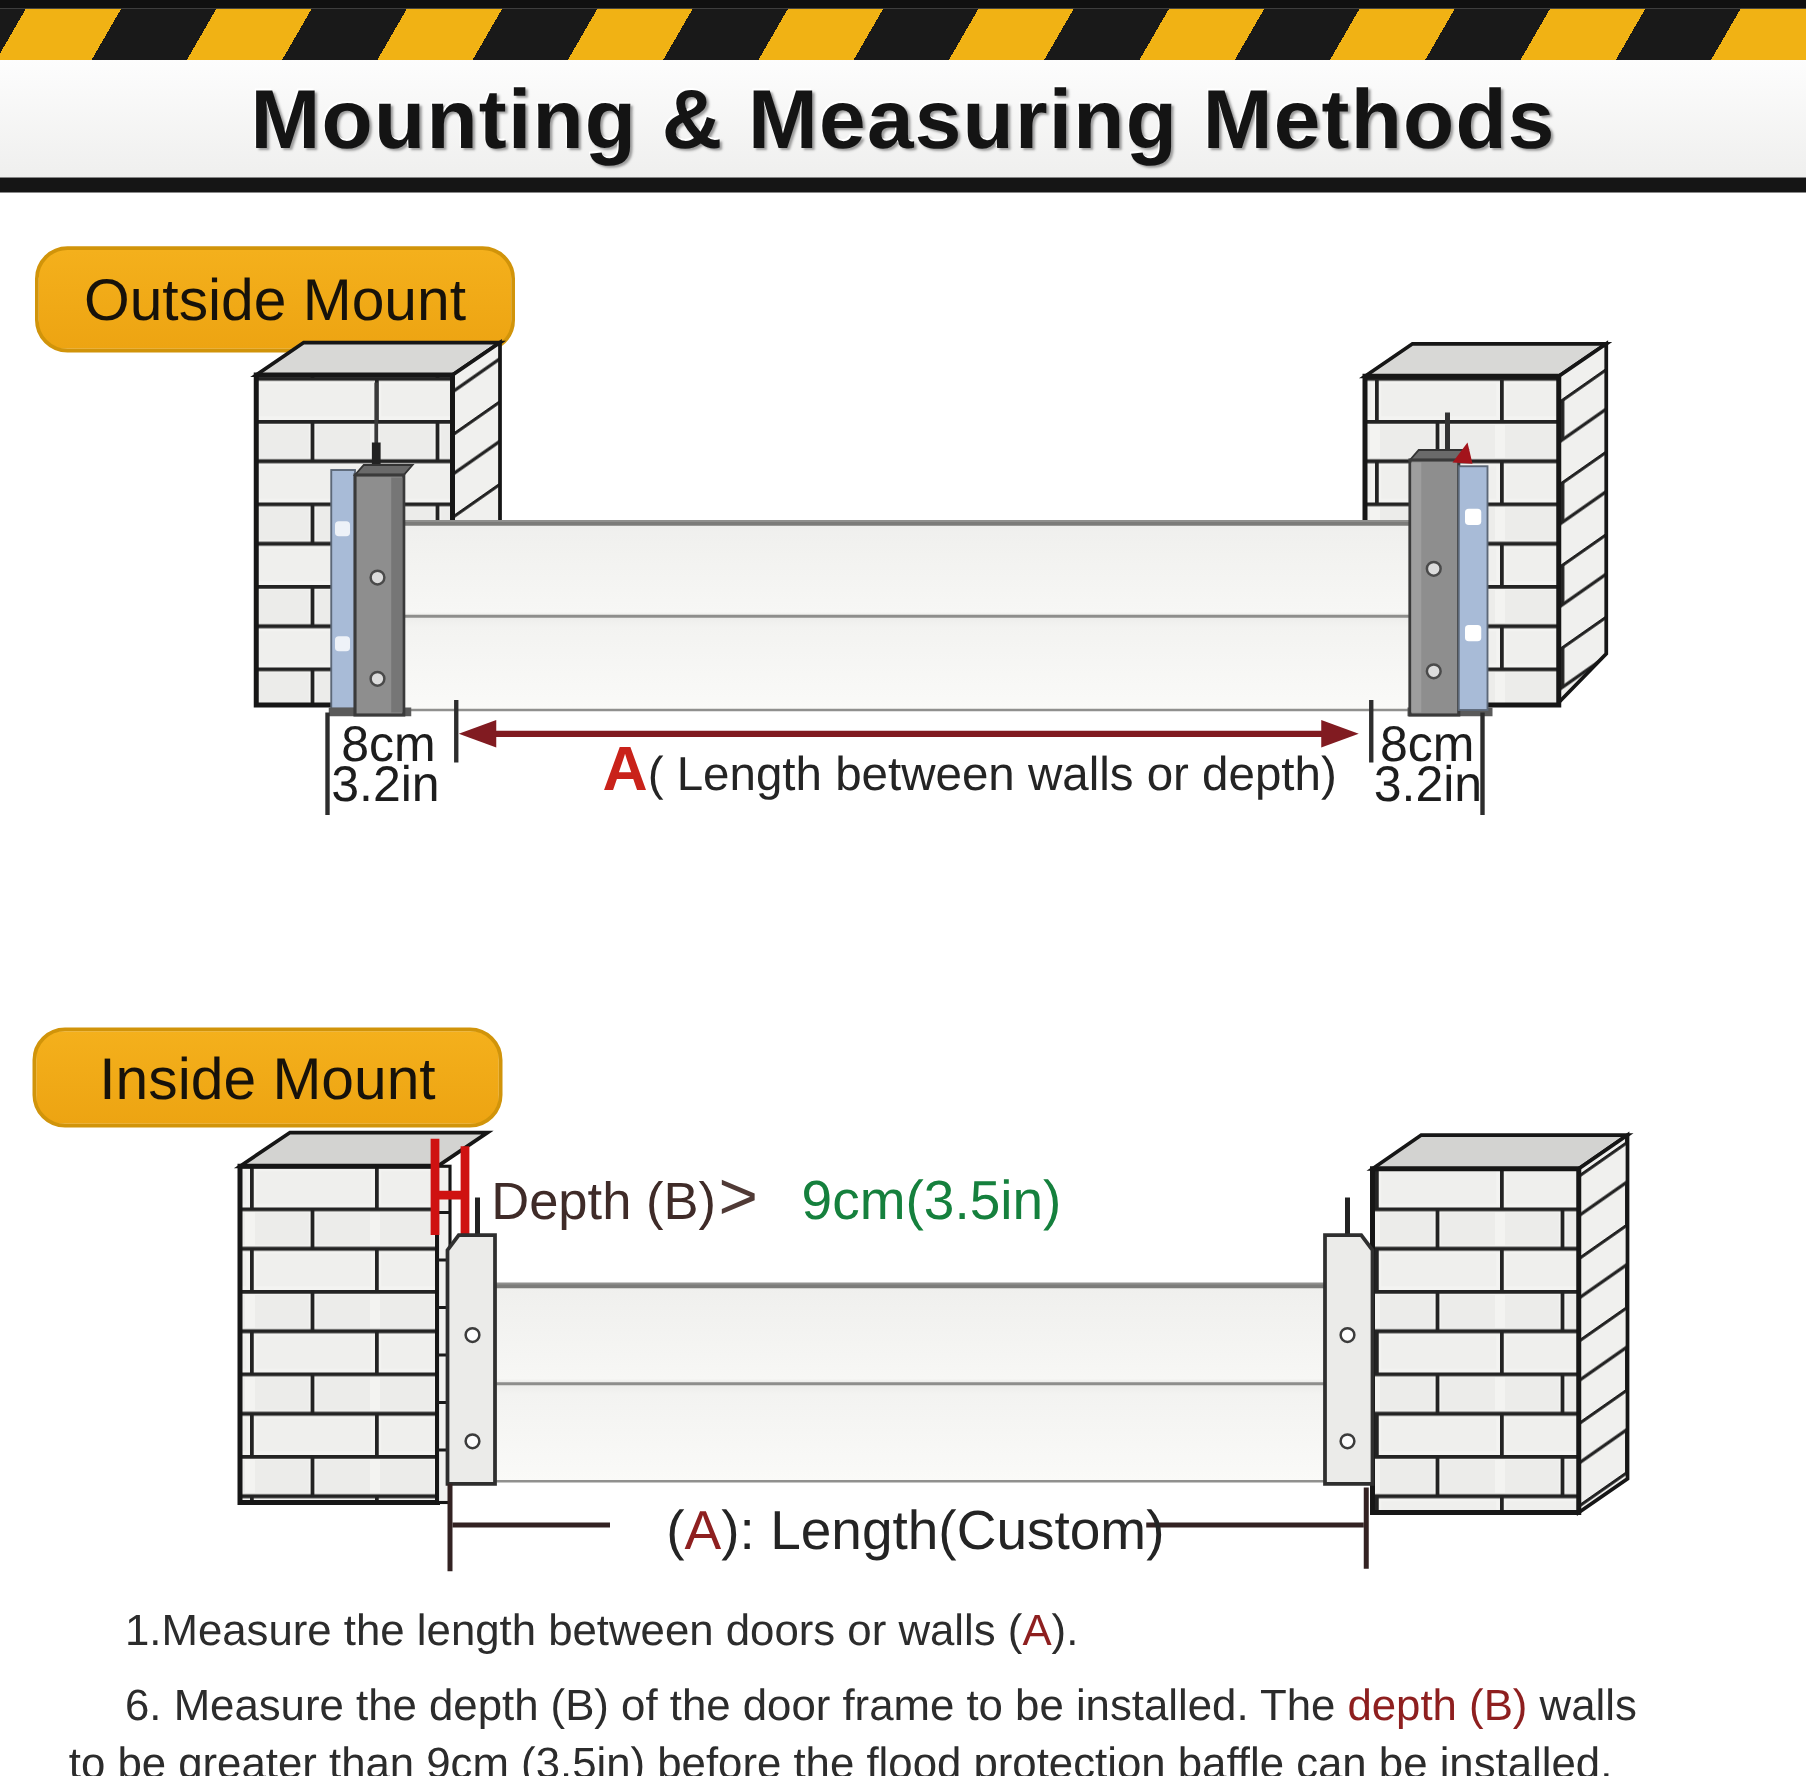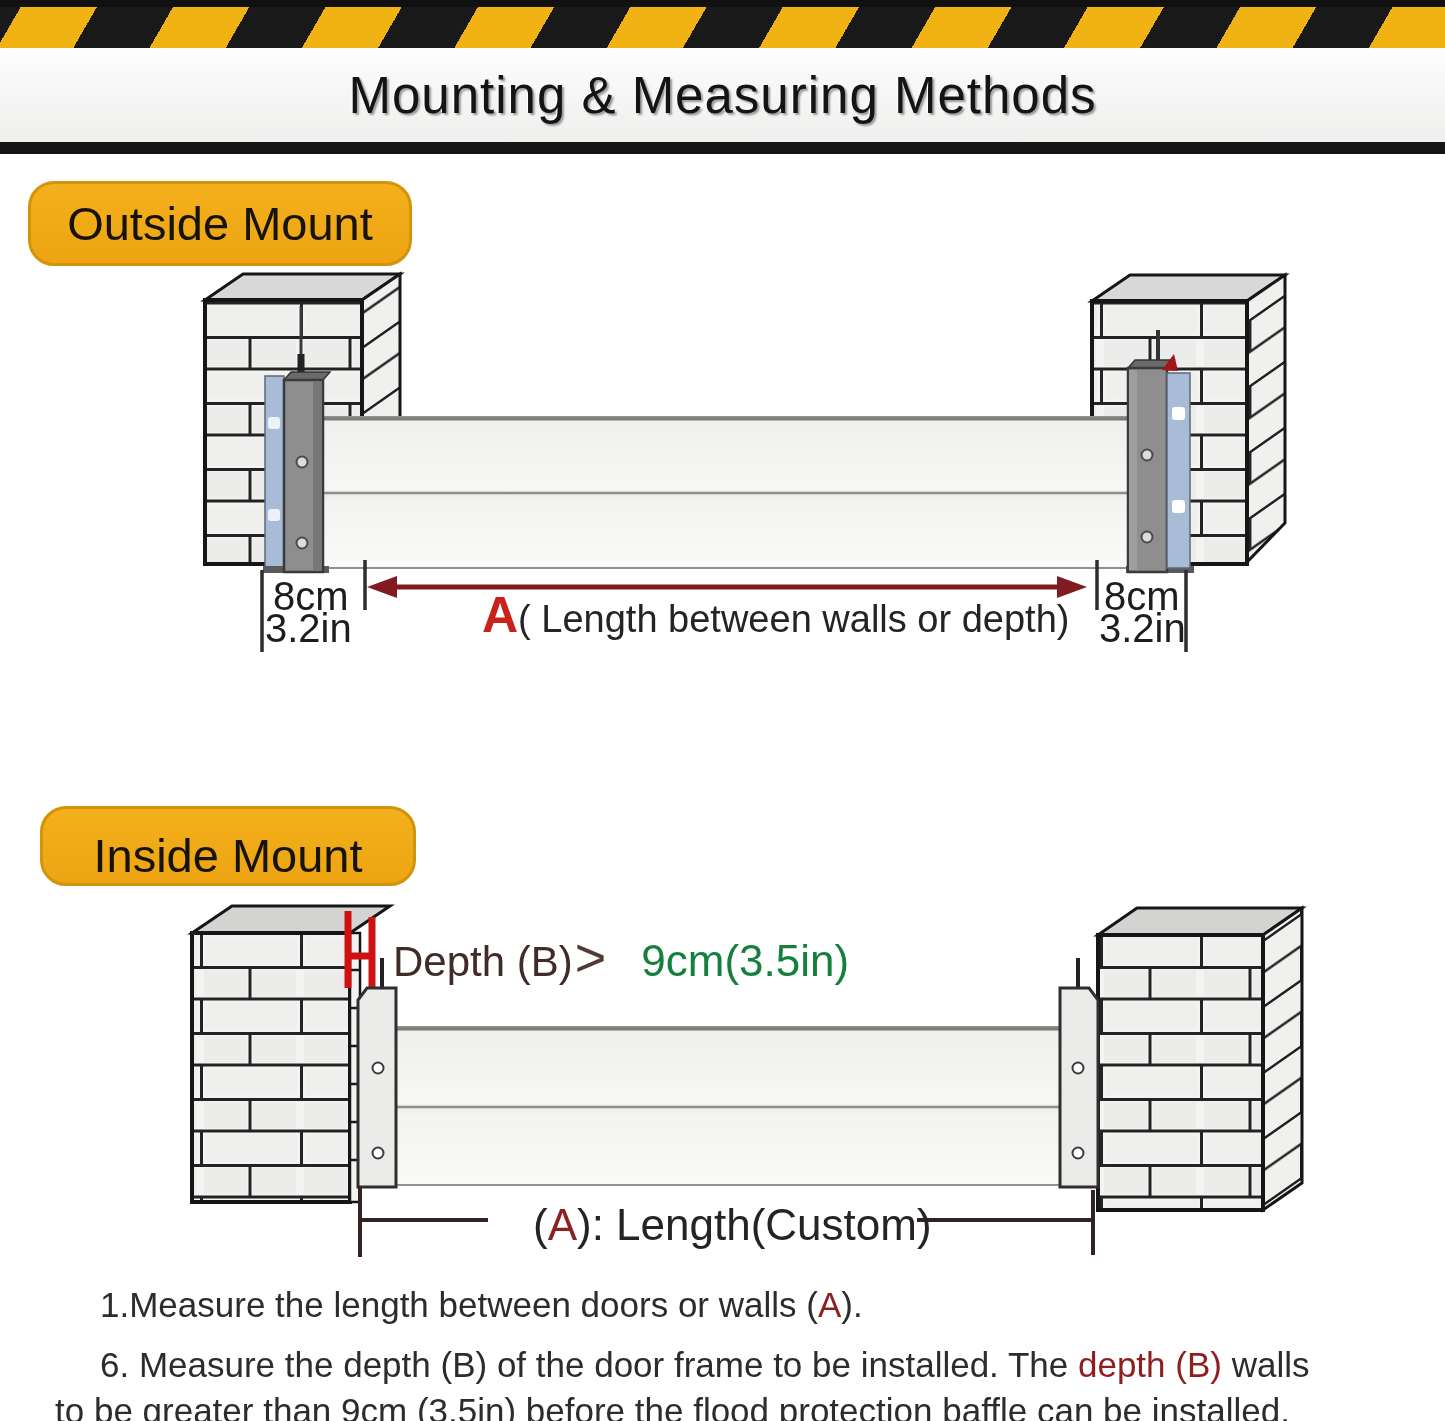--- a/index.html
+++ b/index.html
@@ -8,30 +8,30 @@
 
   
   .hazard-header{position:absolute;top:0;left:0;width:1445px;height:157px;}
   .stripes{position:absolute;top:0;left:0;width:1445px;height:48px;box-sizing:border-box;
            border-top:7px solid #101010;
            background:repeating-linear-gradient(-60deg,#f1b214 0 66px,#191919 66px 132px);
            box-shadow:0 2px 4px rgba(0,0,0,.28);}
   .title-band{position:absolute;top:48px;left:0;width:1445px;height:94px;
               display:flex;align-items:center;justify-content:center;
               background:linear-gradient(#fdfdfd,#efefee);}
-  .title-band h1{margin:0;font-size:51px;font-weight:400;color:#141414;letter-spacing:1px;
+  .title-band h1{margin:0;font-size:67px;font-weight:700;color:#141414;letter-spacing:1px;
                  text-shadow:-1px -1px 0 #ffffff,2px 2px 2px #9a9a9a;}
   .header-bar{position:absolute;top:142px;left:0;width:1445px;height:12px;background:#151515;}
 
   
   .badge{position:absolute;box-sizing:border-box;display:flex;align-items:center;justify-content:center;
          background:linear-gradient(#f4b01c,#eda412);border:3px solid #d1940a;border-radius:26px;
-         color:#17120a;font-size:47px;}
+         color:#17120a;font-size:47px;margin-top:16px;}
   .badge-outside{top:181px;left:28px;width:384px;height:85px;}
-  .badge-inside{top:806px;left:40px;width:376px;height:80px;align-items:flex-end;}
+  .badge-inside{top:806px;left:26px;width:376px;height:80px;}
 
   
   .diagram{position:absolute;left:0;width:1155px;}
   .d1{top:270px;height:430px;}
   .d2{top:900px;height:400px;}
   .diagram svg{position:absolute;top:0;left:0;}
 
   .m-label{position:absolute;font-size:40px;color:#1d1d1d;white-space:nowrap;line-height:1;}
   .span-label{position:absolute;display:flex;align-items:baseline;white-space:nowrap;line-height:1;}
   .span-label .big-a{font-size:50px;font-weight:700;color:#c9221a;}

